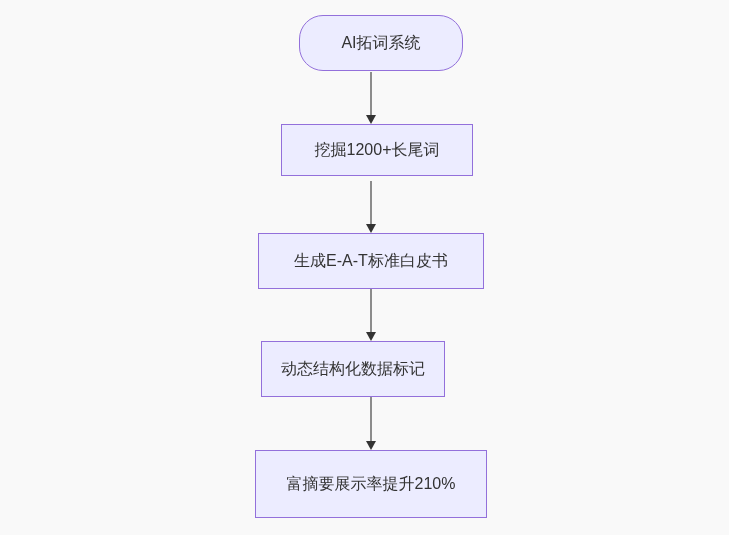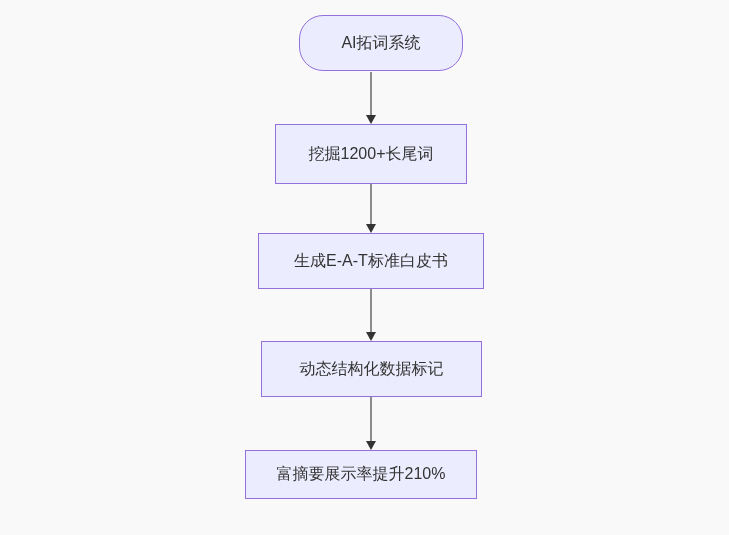--- a/index.html
+++ b/index.html
@@ -78,29 +78,29 @@
     <g>
       <line x1="371" y1="397" x2="371" y2="441"></line>
       <polygon points="366,441 376,441 371,450"></polygon>
     </g>
   </svg>
 
   <div class="node" style="left:299px; top:15px;  width:164px; height:56px;border-radius:24px;">
     <span class="node-label">AI拓词系统</span>
   </div>
 
-  <div class="node" style="left:275px; top:124px; width:192px; height:60px;">
+  <div class="node" style="left:281px; top:124px; width:192px; height:52px;">
     <span class="node-label">挖掘1200+长尾词</span>
   </div>
 
   <div class="node" style="left:258px; top:233px; width:226px; height:56px;align-items:center;">
     <span class="node-label">生成E-A-T标准白皮书</span>
   </div>
 
-  <div class="node" style="left:261px; top:341px; width:221px; height:56px;">
+  <div class="node" style="left:261px; top:341px; width:184px; height:56px;">
     <span class="node-label">动态结构化数据标记</span>
   </div>
 
-  <div class="node" style="left:245px; top:450px; width:232px; height:49px;">
+  <div class="node" style="left:255px; top:450px; width:232px; height:68px;">
     <span class="node-label">富摘要展示率提升210%</span>
   </div>
 
 </div>
 
 </body></html>

